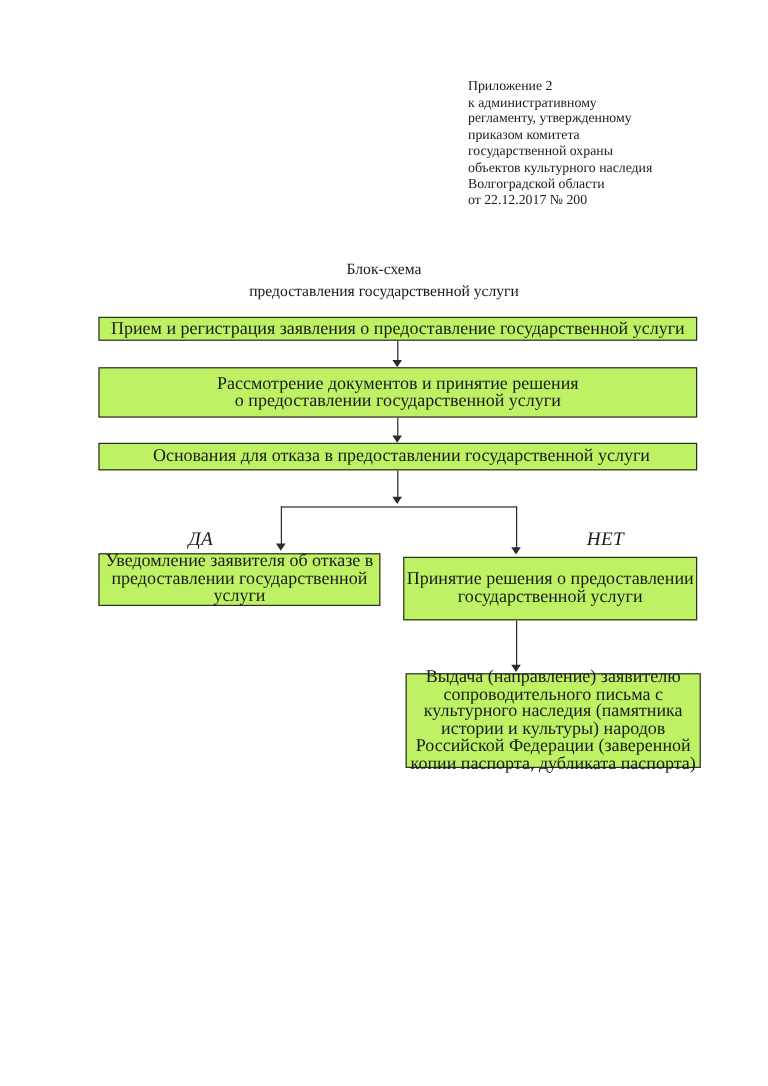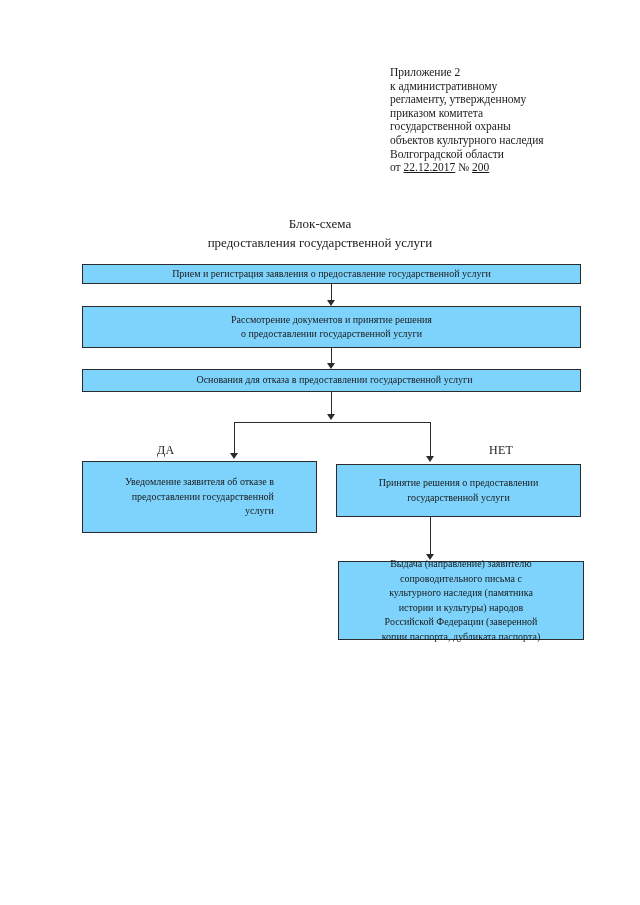--- a/index.html
+++ b/index.html
@@ -25,63 +25,64 @@
   .header-block {
     position: absolute;
     left: 390px;
     top: 66px;
     width: 200px;
     font-size: 11.5px;
     line-height: 13.6px;
     text-align: left;
   }
   .header-block .hline { display: block; white-space: nowrap; }
-  .u { text-decoration: underline; text-underline-offset: 1px; text-align: right; }
+  .u { text-underline-offset: 1px; text-align: right; }
 
   
   .doc-title {
     position: absolute;
     left: 0;
     top: 214px;
     width: 640px;
     text-align: center;
     font-size: 13px;
     line-height: 19px;
   }
   .doc-title .tline { display: block; }
 
   
   .box {
     position: absolute;
     box-sizing: border-box;
     border: 1px solid #2b2b2b;
-    background: #7dd3fc;
+    background: #bef264;
     display: flex;
     align-items: center;
     justify-content: center;
     text-align: center;
-    font-size: 10px;
+    font-size: 15px;
     line-height: 14.5px;
     padding: 2px 6px;
   }
   .box .bline { display: block; white-space: nowrap; }
 
   #box-intake   { left: 82px;  top: 264px; width: 499px; height: 20px; }
   #box-review   { left: 82px;  top: 306px; width: 499px; height: 42px; }
   #box-refusal-grounds { left: 82px; top: 369px; width: 499px; height: 23px; padding-left: 12px; }
-  #box-notify   { left: 82px;  top: 461px; width: 235px; height: 72px; text-align: right; }
+  #box-notify   { left: 82px;  top: 461px; width: 235px; height: 44px; }
   #box-decision { left: 336px; top: 464px; width: 245px; height: 53px; }
   #box-issue    { left: 338px; top: 561px; width: 246px; height: 79px; }
 
   
   .branch-label {
     position: absolute;
-    font-size: 12px;
+    font-size: 16px;
     line-height: 14px;
     letter-spacing: 0.3px;
+    font-style: italic;
   }
   #label-yes { left: 157px; top: 443px; }
   #label-no  { left: 489px; top: 443px; }
 
   
   .vline {
     position: absolute;
     width: 1px;
     background: #2b2b2b;
   }

